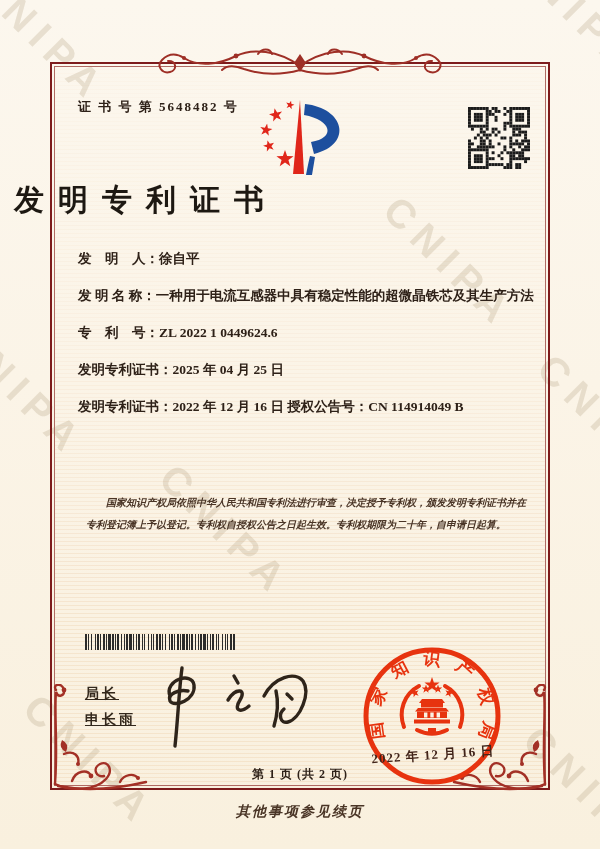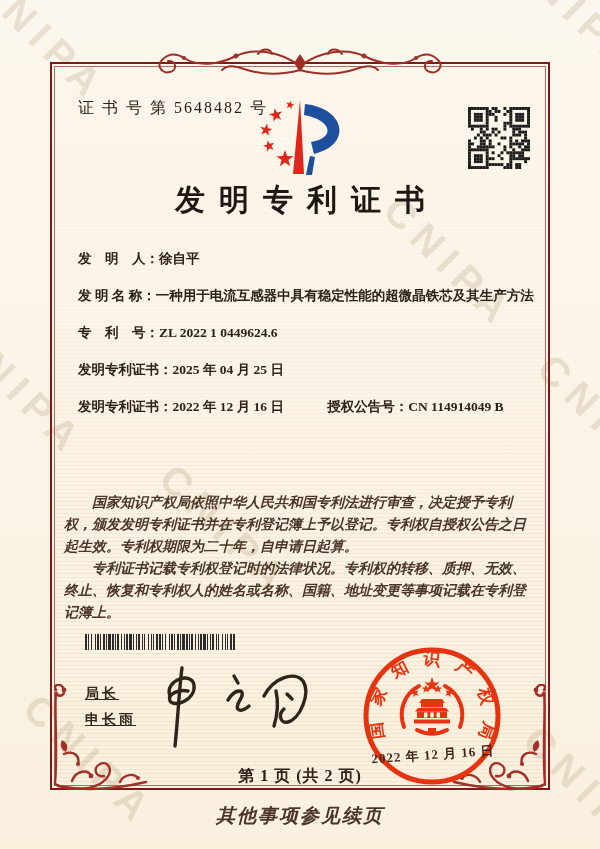--- a/index.html
+++ b/index.html
@@ -17,41 +17,41 @@
     mask-image:linear-gradient(to bottom, rgba(0,0,0,.15) 0%, rgba(0,0,0,.35) 40%, rgba(0,0,0,.95) 75%, rgba(0,0,0,.95) 100%);}
   
   .frame{position:absolute;left:50px;top:62px;right:50px;bottom:59px;
          border:2px solid #7d1b1b;}
   .frame-inner{position:absolute;left:2px;top:2px;right:2px;bottom:2px;border:1px solid #b06a62;}
   .flourish-top{position:absolute;left:50%;top:44px;transform:translateX(-50%);}
   .corner{position:absolute;}
   .corner.bl{left:42px;top:684px;}
   .corner.br{right:42px;top:684px;transform:scaleX(-1);}
   
-  .certno{position:absolute;left:78px;top:98px;font-size:16px;letter-spacing:2px;color:#2e2118;font-weight:400;}
+  .certno{position:absolute;left:78px;top:98px;font-size:13px;letter-spacing:2px;color:#2e2118;font-weight:700;}
   .logo{position:absolute;left:238px;top:98px;}
   .qr{position:absolute;left:468px;top:107px;width:62px;height:62px;}
-  .title{position:absolute;left:0;right:0;top:180px;text-align:center;font-size:30px;font-weight:700;
+  .title{position:absolute;left:0;right:0;top:180px;font-size:30px;font-weight:700;
          color:#1d1812;letter-spacing:14px;text-indent:14px;}
   .fields{position:absolute;left:78px;top:240px;right:62px;font-size:13.5px;color:#2e2118;font-weight:600;}
   .frow{height:37px;line-height:37px;white-space:nowrap;}
   .frow .lab,.frow .val{white-space:pre;}
-  .pair2{display:inline-block;margin-left:40px;}
-  .body-text{position:absolute;left:64px;right:74px;top:492px;font-size:14px;line-height:22px;
+  .pair2{display:inline-block;}
+  .body-text{position:absolute;left:86px;right:74px;top:492px;font-size:10px;line-height:22px;
              color:#4a3526;font-style:italic;font-weight:600;}
   .body-text p{margin:0;text-indent:2em;}
   .barcode{position:absolute;left:85px;top:634px;}
   .sig-labels{position:absolute;left:85px;top:680px;font-family:"Liberation Sans",sans-serif;
               font-size:14px;color:#33281c;font-weight:600;letter-spacing:3px;line-height:26px;text-decoration:underline;}
   .signature{position:absolute;left:148px;top:656px;}
   .seal{position:absolute;left:357px;top:641px;width:150px;height:150px;}
   .seal-date{position:absolute;left:353px;top:746px;width:160px;text-align:center;font-size:13px;
              font-weight:700;color:#41241a;letter-spacing:1px;transform:rotate(-4deg);}
-  .pageno{position:absolute;left:0;right:0;top:766px;text-align:center;font-size:16px;color:#2e2118;font-weight:600;letter-spacing:1px;}
-  .note{position:absolute;left:0;right:0;top:803px;text-align:center;font-size:19px;color:#4a3526;
+  .pageno{position:absolute;left:0;right:0;top:766px;text-align:center;font-size:12px;color:#2e2118;font-weight:600;letter-spacing:1px;}
+  .note{position:absolute;left:0;right:0;top:803px;text-align:center;font-size:14px;color:#4a3526;
         font-style:italic;font-weight:600;letter-spacing:2px;}
 </style>
 </head>
 <body>
 
 <div class="page">
 
   <div class="wm" style="left:-42px;top:14px">CNIPA</div>
   <div class="wm" style="left:492px;top:-12px">CNIPA</div>
   <div class="wm" style="left:366px;top:240px">CNIPA</div>
@@ -389,21 +389,20 @@
       <span class="lab">发明专利证书：</span><span class="val">2025 年 04 月 25 日</span>
     </div>
     <div class="frow">
       <span><span class="lab">发明专利证书：</span><span class="val">2022 年 12 月 16 日</span></span>
       <span class="pair2"><span class="lab">授权公告号：</span><span class="val">CN 114914049 B</span></span>
     </div>
   </div>
 
   <div class="body-text">
     <p>国家知识产权局依照中华人民共和国专利法进行审查，决定授予专利权，颁发发明专利证书并在专利登记簿上予以登记。专利权自授权公告之日起生效。专利权期限为二十年，自申请日起算。</p>
-    <p>专利证书记载专利权登记时的法律状况。专利权的转移、质押、无效、终止、恢复和专利权人的姓名或名称、国籍、地址变更等事项记载在专利登记簿上。</p>
   </div>
 
   <div class="barcode">
     <svg width="152" height="16" viewBox="0 0 152 16">
         <g fill="#2b2b2b">
           <rect x="0" y="0" width="2" height="16"></rect>
           <rect x="3" y="0" width="1" height="16"></rect>
           <rect x="6" y="0" width="1" height="16"></rect>
           <rect x="10" y="0" width="1" height="16"></rect>
           <rect x="12" y="0" width="2" height="16"></rect>

